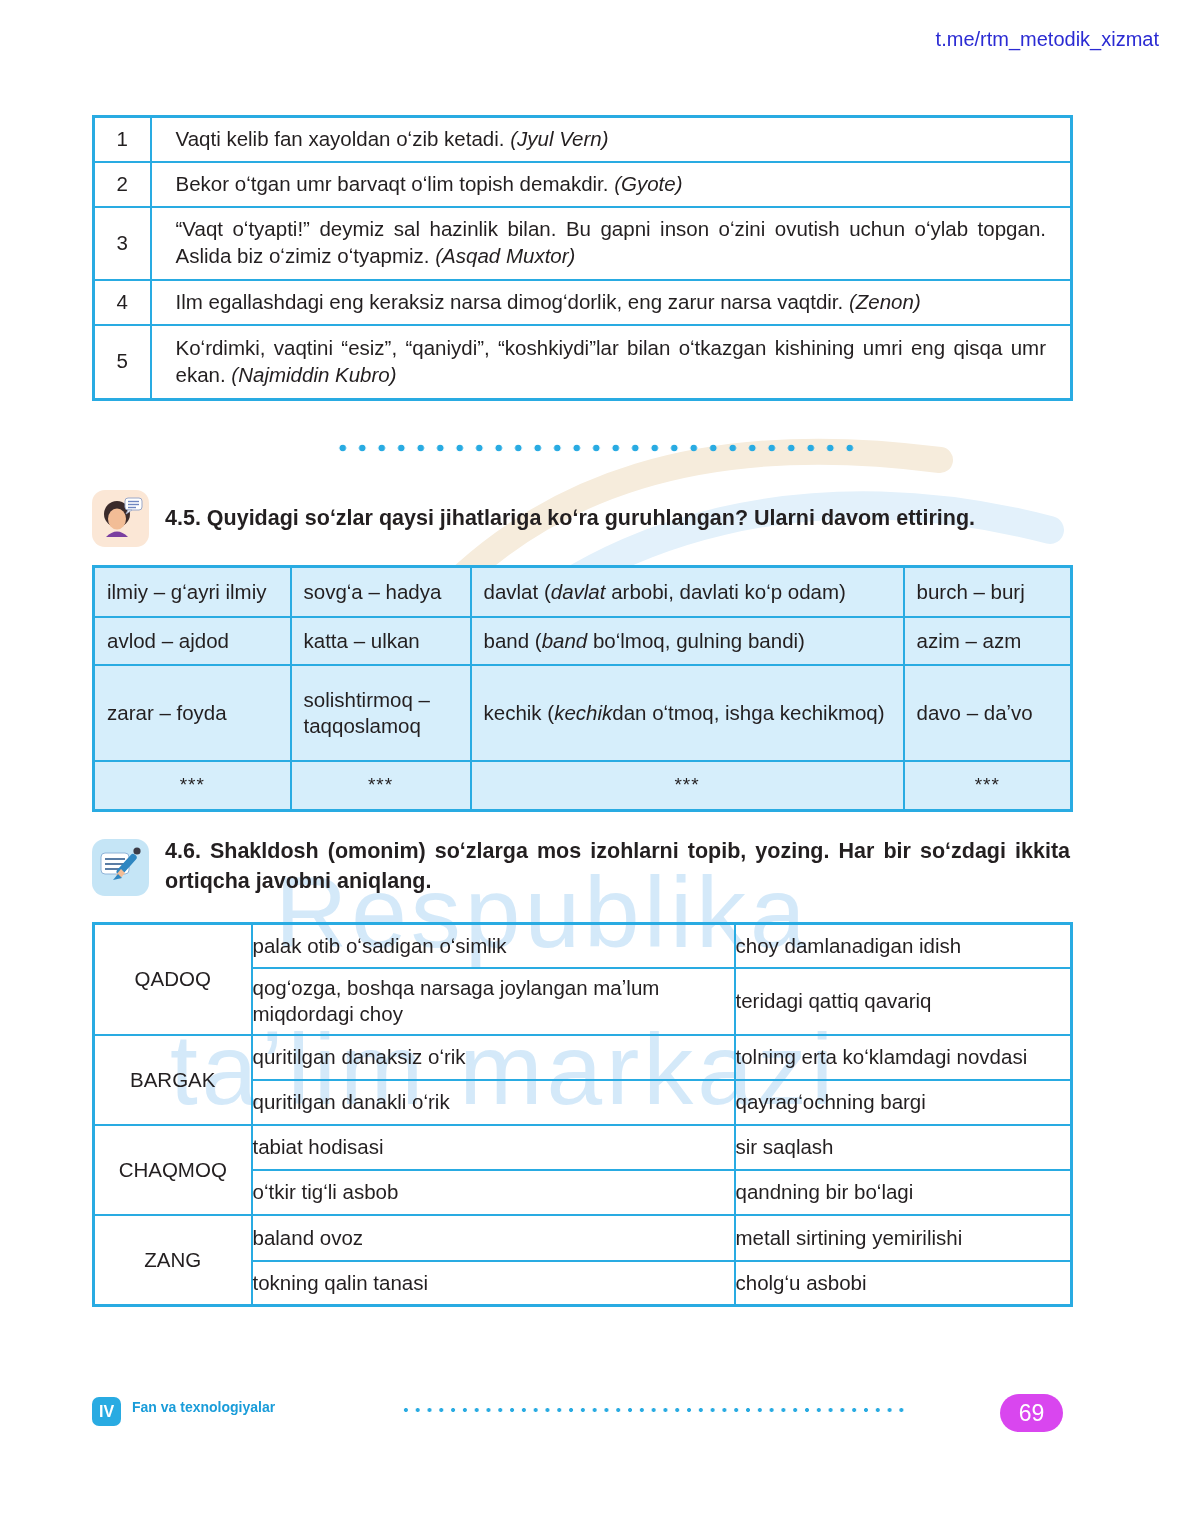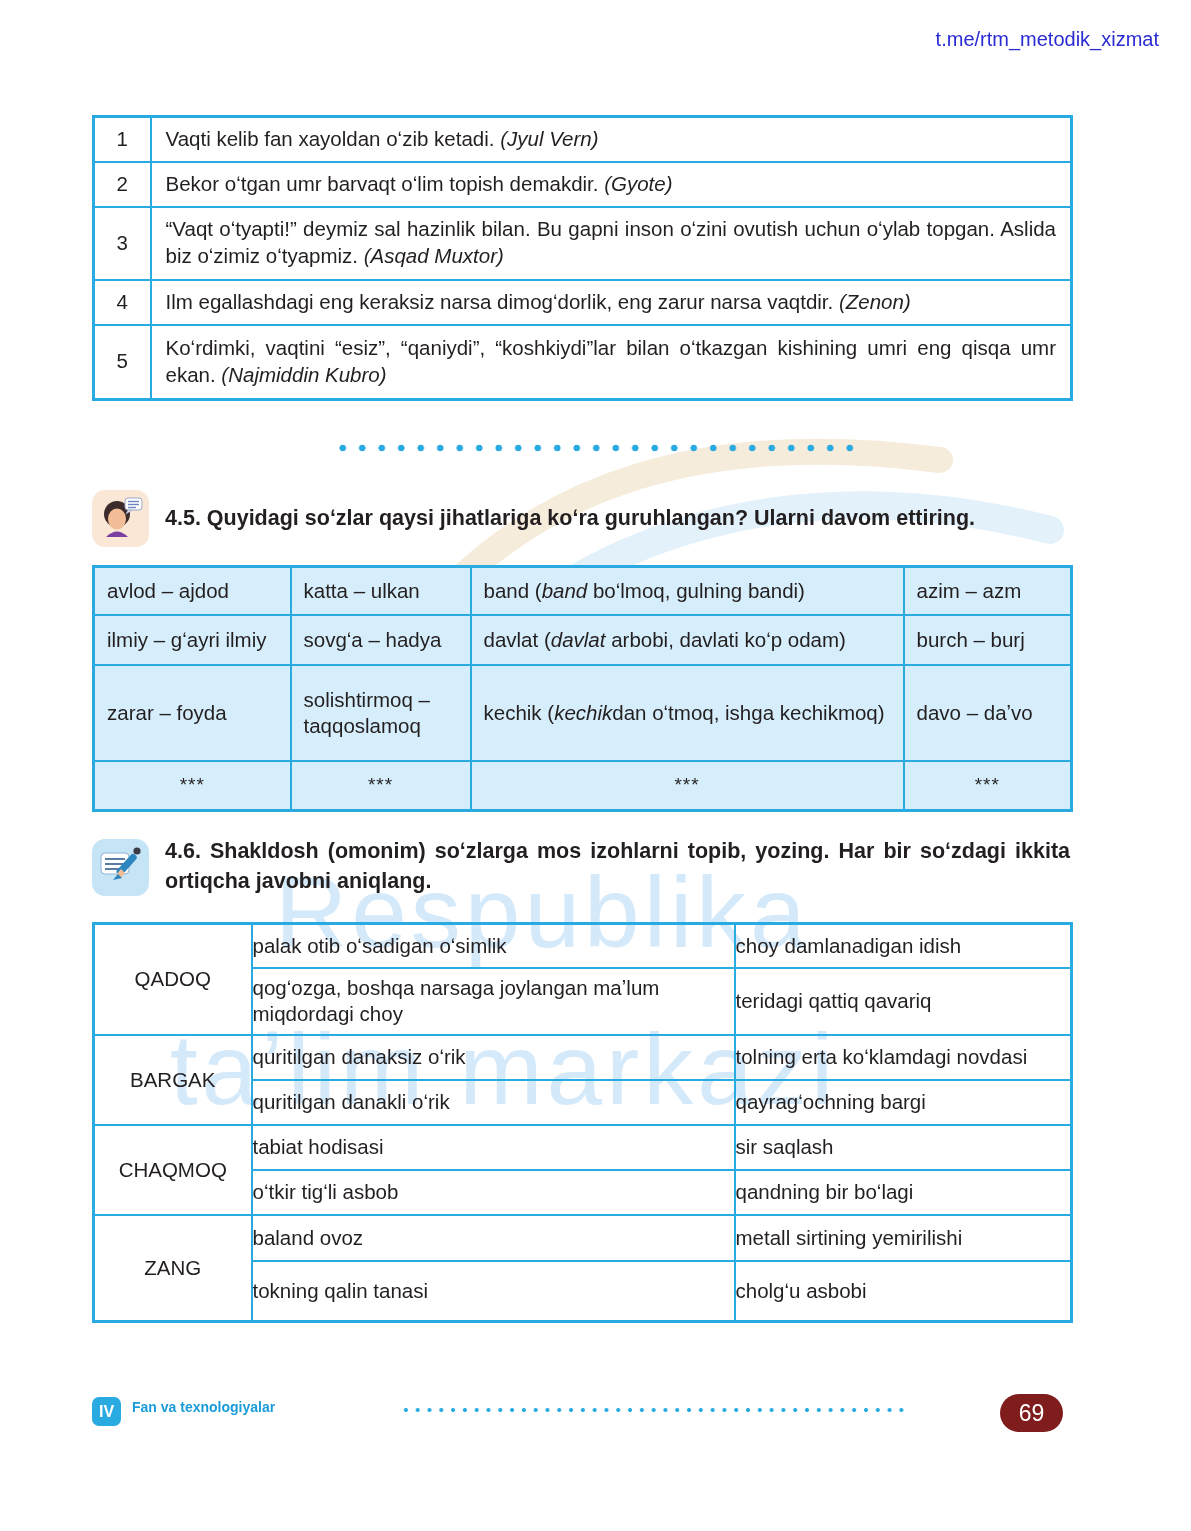--- a/index.html
+++ b/index.html
@@ -17,21 +17,21 @@
   
   .tg-link {
     position: absolute; top: 28px; right: 32px; font-size: 20px;
     color: #2b2bd3; z-index: 2;
   }
   
   table { border-collapse: collapse; table-layout: fixed; width: 100%; z-index: 2; }
   .tbl-wrap { position: absolute; left: 92px; width: 981px; z-index: 2; }
   td { border: 2px solid #29abe2; vertical-align: middle; }
   
-  .quotes td { font-size: 20.5px; line-height: 1.3; padding: 6px 14px; }
+  .quotes td { font-size: 20.5px; line-height: 1.3; padding: 6px 24px; }
   .quotes { border: 3px solid #29abe2; }
   .quotes .num { text-align: center; padding: 6px 2px; }
   .quotes .justify { text-align: justify; }
   .quotes i { font-style: italic; }
   
   .t45 { border: 3px solid #29abe2; }
   .t45 td { background: #d6eefb; font-size: 20.5px; line-height: 1.25; padding: 6px 12px; }
   .t45 .stars td { text-align: center; font-size: 19px; letter-spacing: 1px; }
   .t45 i { font-style: italic; }
   
@@ -57,21 +57,21 @@
     display: flex; align-items: center; justify-content: center;
   }
   .chapter-title { position: absolute; left: 40px; top: 5px; font-size: 14px; font-weight: bold; color: #199cd9; }
   .footer-dots {
     position: absolute; left: 308px; top: 13px; width: 508px; height: 6px;
     background-image: radial-gradient(circle, #29abe2 1.9px, rgba(0,0,0,0) 2.2px);
     background-size: 11.8px 6px; background-repeat: repeat-x; background-position: 0 50%;
   }
   .page-pill {
     position: absolute; right: 10px; top: 0px; width: 63px; height: 38px; border-radius: 19px;
-    background: #7f1d1d; color: #fff; font-size: 23px;
+    background: #d946ef; color: #fff; font-size: 23px;
     display: flex; align-items: center; justify-content: center;
   }
 </style>
 </head>
 <body>
 
 <div class="page">
 
   <svg class="wm-swirl" style="left:380px; top:370px;" width="740" height="440" viewBox="0 0 740 440">
     <path d="M 40 250 C 160 110, 330 60, 560 90" stroke="#f6ecdc" stroke-width="26" fill="none" stroke-linecap="round"></path>
@@ -135,31 +135,31 @@
 
   <div class="tbl-wrap" style="top:565px;">
     <table class="t45">
       <colgroup>
           <col style="width:197px;">
           <col style="width:180px;">
           <col style="width:433px;">
           <col>
         </colgroup>
       <tbody>
-          <tr style="height:48px;">
+          <tr style="height:50px;">
+        <td>ilmiy – gʻayri ilmiy</td>
+        <td>sovgʻa – hadya</td>
+        <td><span>davlat (</span><i>davlat</i><span> arbobi, davlati koʻp odam)</span></td>
+        <td>burch – burj</td>
+      </tr>
+      <tr style="height:48px;">
         <td>avlod – ajdod</td>
         <td>katta – ulkan</td>
         <td><span>band (</span><i>band</i><span> boʻlmoq, gulning bandi)</span></td>
         <td>azim – azm</td>
-      </tr>
-      <tr style="height:50px;">
-        <td>ilmiy – gʻayri ilmiy</td>
-        <td>sovgʻa – hadya</td>
-        <td><span>davlat (</span><i>davlat</i><span> arbobi, davlati koʻp odam)</span></td>
-        <td>burch – burj</td>
       </tr>
       <tr style="height:96px;">
         <td>zarar – foyda</td>
         <td>solishtirmoq – taqqoslamoq</td>
         <td><span>kechik (</span><i>kechik</i><span>dan oʻtmoq, ishga kechikmoq)</span></td>
         <td>davo – daʼvo</td>
       </tr>
       <tr class="stars" style="height:50px;">
         <td>***</td>
         <td>***</td>
@@ -219,21 +219,21 @@
       </tr>
       <tr style="height:45px;">
         <td>oʻtkir tigʻli asbob</td>
         <td>qandning bir boʻlagi</td>
       </tr>
       <tr style="height:46px;">
         <td class="word" rowspan="2">ZANG</td>
         <td>baland ovoz</td>
         <td>metall sirtining yemirilishi</td>
       </tr>
-      <tr style="height:61px;">
+      <tr style="height:45px;">
         <td>tokning qalin tanasi</td>
         <td>cholgʻu asbobi</td>
       </tr>
     </tbody>
       </table>
   </div>
 
   <div class="footer">
     <div class="chapter-badge">IV</div>
     <div class="chapter-title">Fan va texnologiyalar</div>

